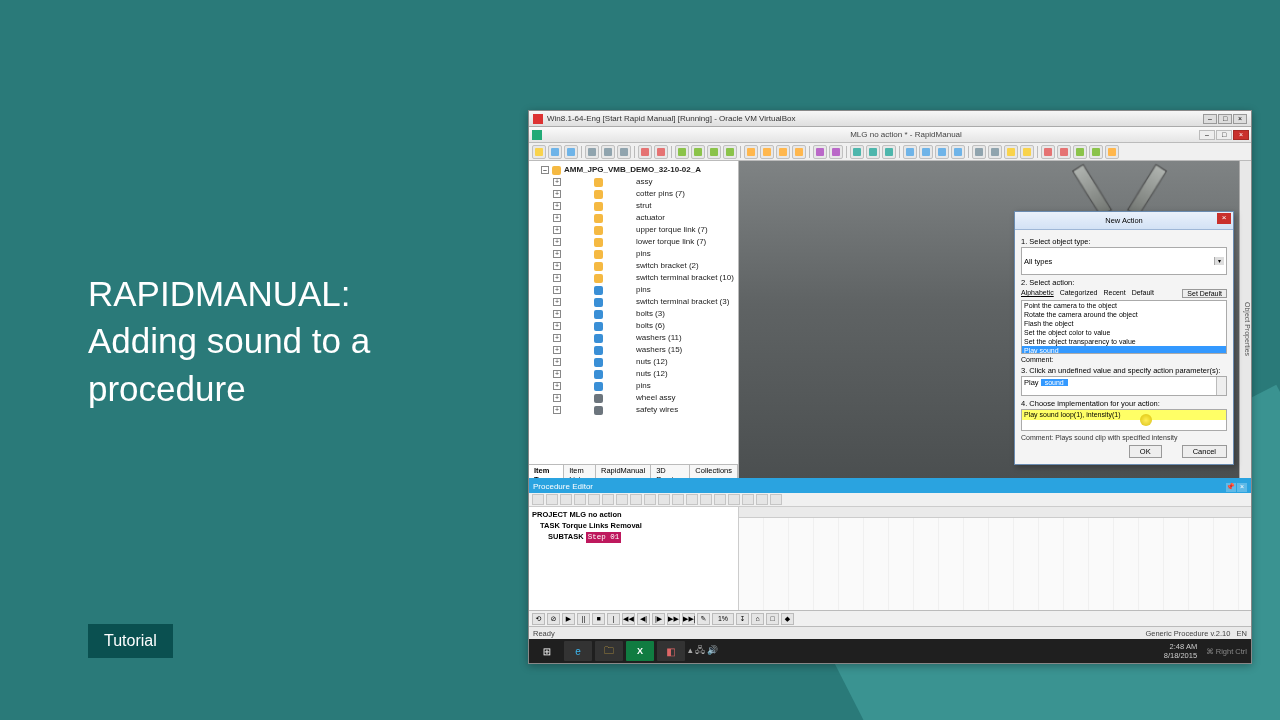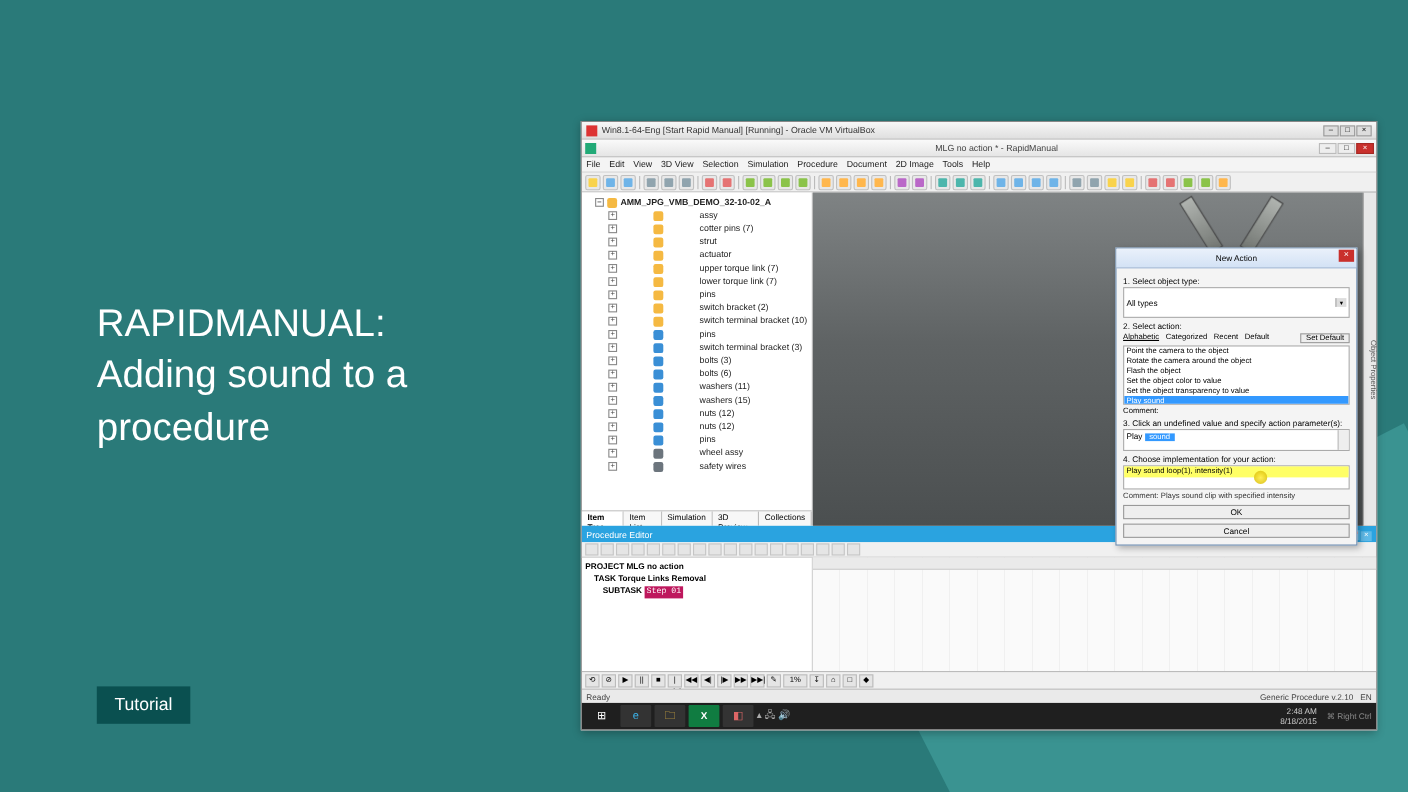--- a/index.html
+++ b/index.html
@@ -92,21 +92,21 @@
 .dialog .listbox .row { padding: 0 2px; line-height: 9px; font-size: 7px; }
 .dialog .listbox .row.sel { background: #3399ff; color: #fff; }
 .dialog .plabel { font-size: 7px; margin-top: 2px; }
 .dialog .parambox { border: 1px solid #aaa; background: #fff; height: 20px; padding: 1px 2px; position: relative; }
 .dialog .parambox .chip { display: inline-block; background: #3399ff; color: #fff; padding: 0 4px; font-size: 7px; }
 .dialog .parambox .vscroll { position: absolute; right: 0; top: 0; width: 10px; height: 100%; background: #eee; border-left: 1px solid #bbb; }
 .dialog .implbox { border: 1px solid #aaa; background: #fff; height: 22px; padding: 0; position: relative; }
 .dialog .implbox .implrow { background: #ffff66; padding: 0 2px; font-size: 7px; line-height: 10px; }
 .dialog .implbox .cursor { position: absolute; left: 118px; top: 4px; width: 12px; height: 12px; border-radius: 50%; background: radial-gradient(circle,#ffec4a,#d5b800); opacity: .9; }
 .dialog .comment { font-size: 7px; color: #333; margin-top: 3px; }
-.dialog .dlgbtns { display: flex; justify-content: flex-end; gap: 4px; margin-top: 4px; flex-direction: column; }
+.dialog .dlgbtns { display: flex; justify-content: flex-end; gap: 20px; margin-top: 4px; }
 .dialog .dlgbtns button { font-size: 7.5px; padding: 1px 10px; background: #eee; border: 1px solid #999; }
 
 
 .proc-editor { height: 132px; border-top: 2px solid #2aa3e0; background: #fff; display: flex; flex-direction: column; }
 .proc-head { height: 13px; background: #2aa3e0; color: #fff; font-size: 8px; padding: 0 4px; display: flex; align-items: center; justify-content: space-between; }
 .proc-head .pctrls span { width: 10px; height: 9px; display: inline-block; background: rgba(255,255,255,.25); margin-left: 1px; font-size: 7px; text-align: center; }
 .proc-tools { height: 14px; background: #f0f0f0; border-bottom: 1px solid #ccc; display: flex; align-items: center; gap: 2px; padding: 0 3px; }
 .proc-tools .pt { width: 12px; height: 11px; background: #e5e5e5; border: 1px solid #c5c5c5; }
 .proc-body { flex: 1; display: flex; }
 .proc-tree { width: 210px; border-right: 1px solid #ccc; padding: 2px 3px; font-size: 7.5px; line-height: 11px; }
@@ -160,33 +160,20 @@
   <div class="rm-title">
     <span class="icon"></span>
     <span class="txt">MLG no action * - RapidManual</span>
     <div class="winbtns">
       <span>–</span>
       <span>□</span>
       <span class="close">×</span>
     </div>
   </div>
 
-  <div class="menubar">
-    <span>File</span>
-    <span>Edit</span>
-    <span>View</span>
-    <span>3D View</span>
-    <span>Selection</span>
-    <span>Simulation</span>
-    <span>Procedure</span>
-    <span>Document</span>
-    <span>2D Image</span>
-    <span>Tools</span>
-    <span>Help</span>
-  </div>
 
   <div class="toolbar">
     <div class="tbtn c1"></div>
     <div class="tbtn c2"></div>
     <div class="tbtn c2"></div>
     <div class="sep"></div>
     <div class="tbtn c7"></div>
     <div class="tbtn c7"></div>
     <div class="tbtn c7"></div>
     <div class="sep"></div>
@@ -334,21 +321,21 @@
             <div class="node l2">
               <span class="exp">+</span>
               <span class="nic ic-g"></span>
               <span>safety wires</span>
             </div>
           </div>
       </div>
       <div class="tree-tabs">
         <span class="active">Item Tree</span>
         <span>Item List</span>
-        <span>Simulation</span>
+        <span>RapidManual</span>
         <span>3D Preview</span>
         <span>Collections</span>
       </div>
     </div>
 
     <div class="viewport">
       <div class="gear">
         <div class="bracket"></div>
         <div class="strut"></div>
         <div class="sidearm"></div>

